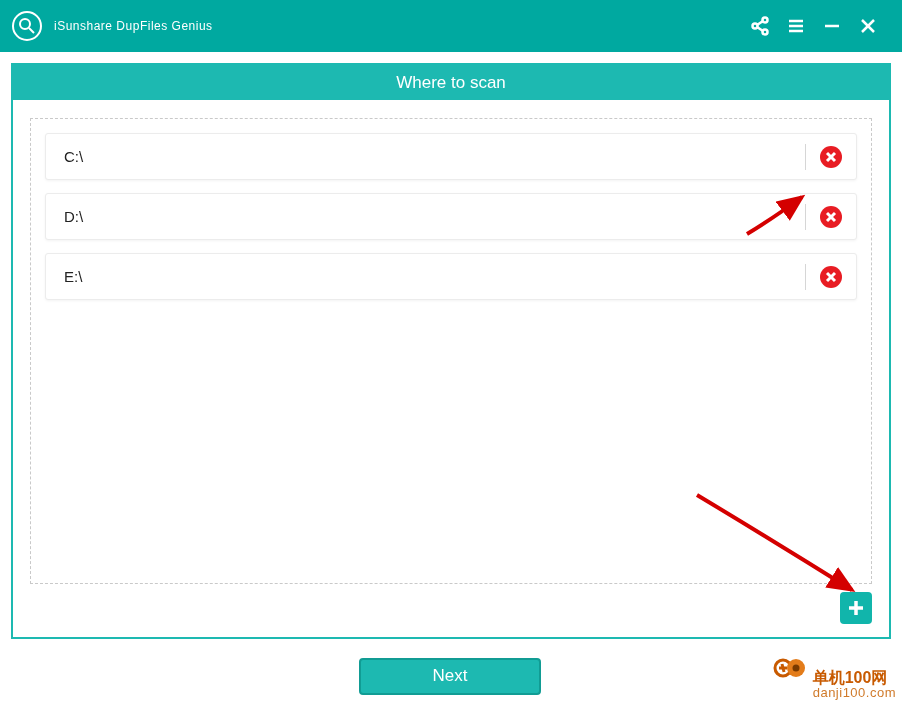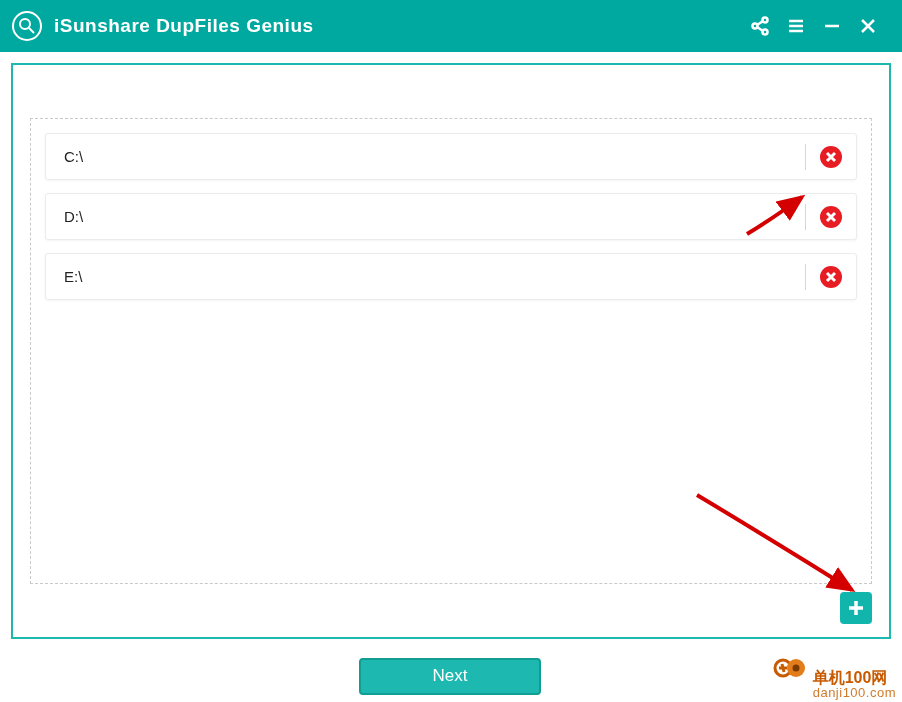--- a/index.html
+++ b/index.html
@@ -20,22 +20,22 @@
       color: #fff;
     }
     .titlebar .logo {
       width: 30px; height: 30px;
       border: 2px solid #fff;
       border-radius: 50%;
       margin-right: 12px;
       display: flex; align-items: center; justify-content: center;
     }
     .titlebar .title {
-      font-size: 19px;
-      font-weight: 700;
+      font-size: 12px;
+      font-weight: 400;
       letter-spacing: .5px;
     }
     .titlebar .spacer { flex: 1; }
     .titlebar .ctl {
       width: 36px; height: 36px;
       display: flex; align-items: center; justify-content: center;
       cursor: pointer;
     }
     .titlebar .ctl svg { stroke: #fff; stroke-width: 2.5; fill: none; }
 
@@ -165,20 +165,21 @@
   </div>
   <div class="ctl">
     <svg width="20" height="20" viewBox="0 0 20 20">
         <line x1="4" y1="4" x2="16" y2="16"></line>
         <line x1="16" y1="4" x2="4" y2="16"></line>
       </svg>
   </div>
 </div>
 
 <div class="stage">
+  <div class="stage-header">Where to scan</div>
 
   <div class="dash-area">
     <div class="path-row">
       <div class="path-text">C:\</div>
       <div class="sep"></div>
       <div class="remove-btn">
         <svg width="12" height="12" viewBox="0 0 12 12">
             <line x1="2" y1="2" x2="10" y2="10"></line>
             <line x1="10" y1="2" x2="2" y2="10"></line>
           </svg>

